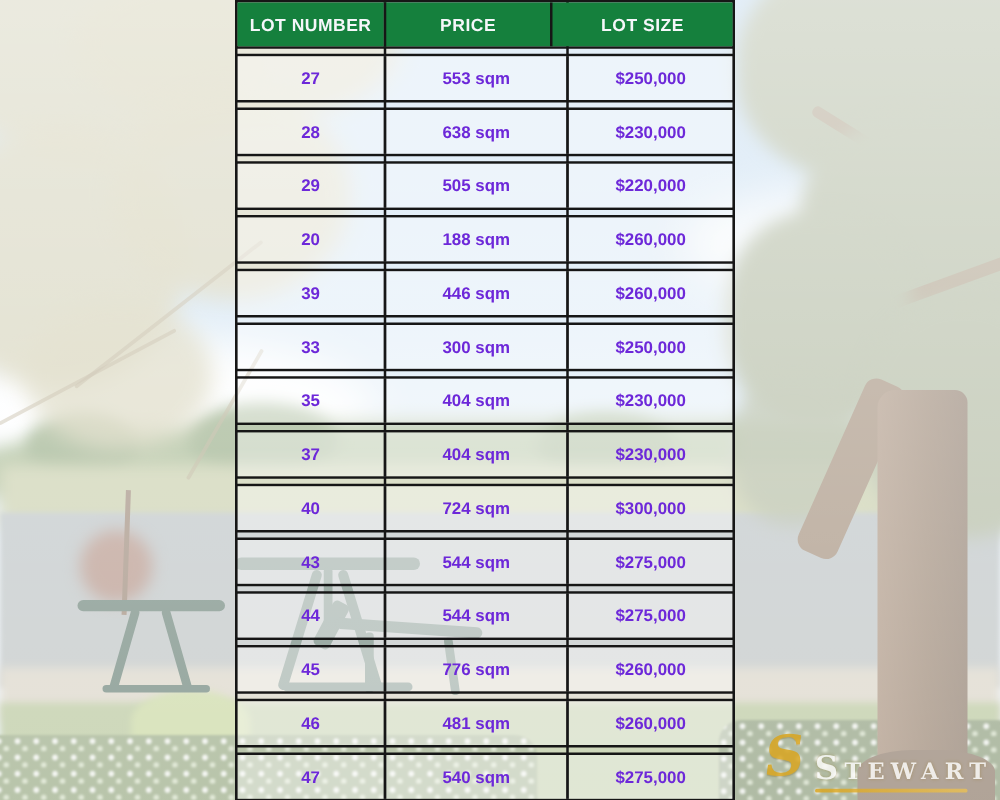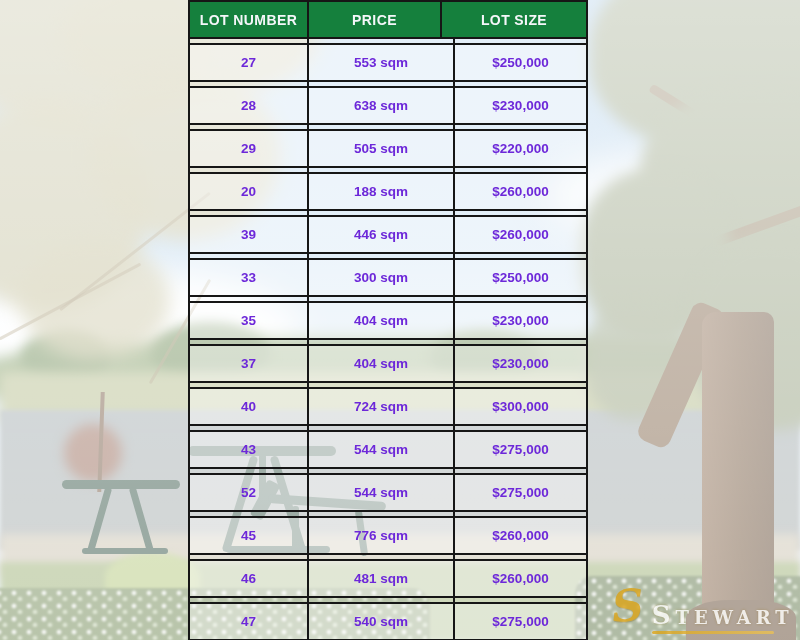--- a/index.html
+++ b/index.html
@@ -207,21 +207,21 @@
       <div class="cell c1">40</div>
       <div class="cell c2">724 sqm</div>
       <div class="cell c3">$300,000</div>
     </div>
     <div class="trow">
       <div class="cell c1">43</div>
       <div class="cell c2">544 sqm</div>
       <div class="cell c3">$275,000</div>
     </div>
     <div class="trow">
-      <div class="cell c1">52</div>
+      <div class="cell c1">44</div>
       <div class="cell c2">544 sqm</div>
       <div class="cell c3">$275,000</div>
     </div>
     <div class="trow">
       <div class="cell c1">45</div>
       <div class="cell c2">776 sqm</div>
       <div class="cell c3">$260,000</div>
     </div>
     <div class="trow">
       <div class="cell c1">46</div>

